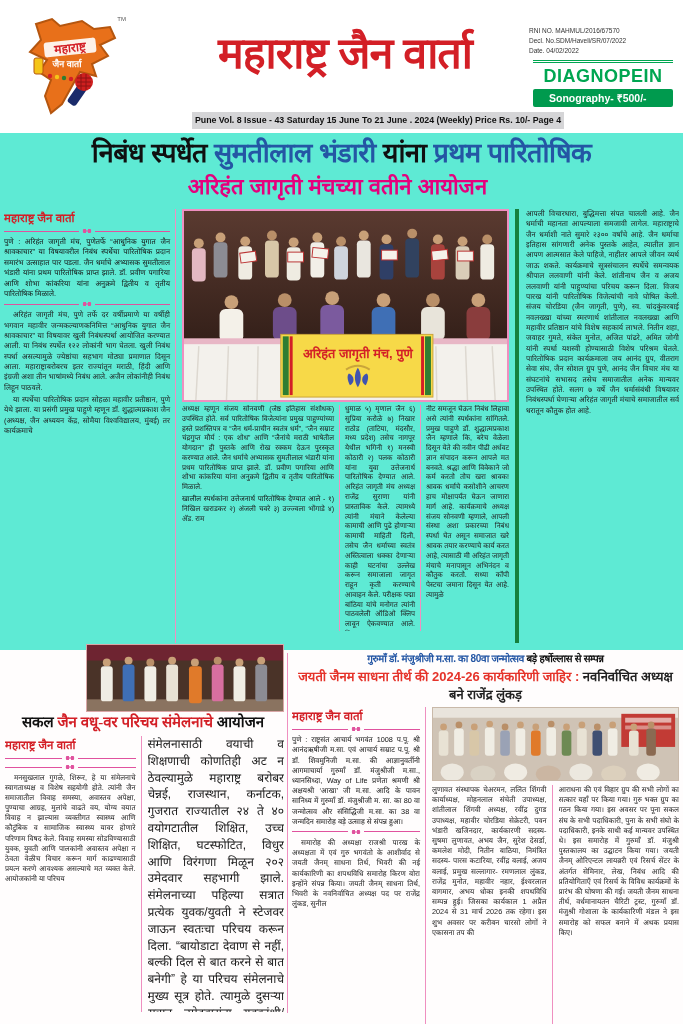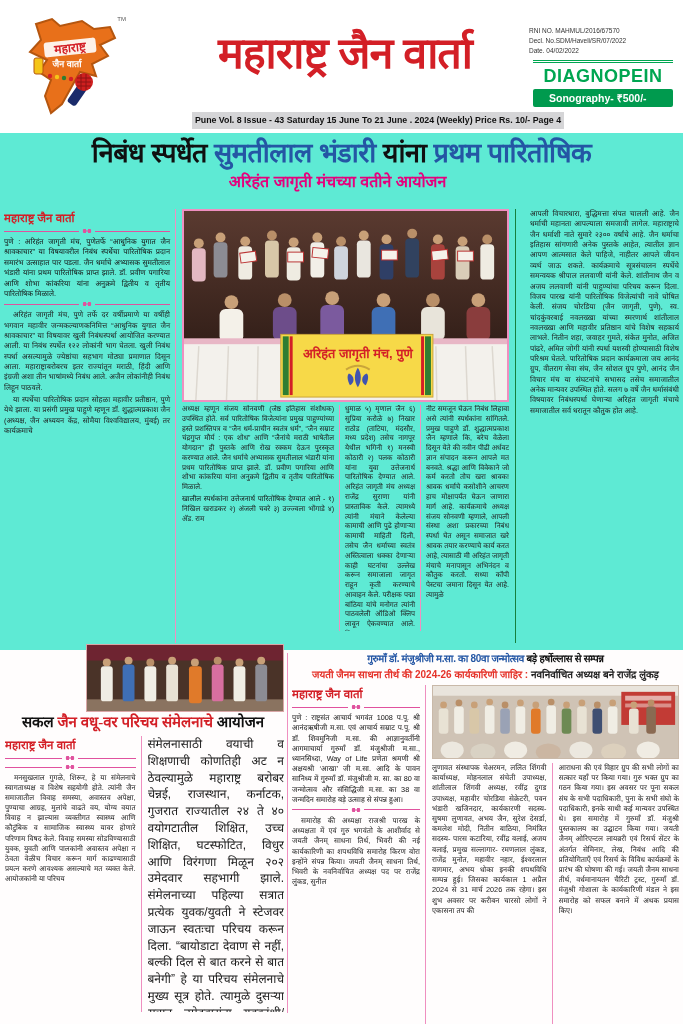--- a/index.html
+++ b/index.html
@@ -15,24 +15,24 @@
   .diagno{position:absolute;right:10px;top:60px;width:140px;border-top:3px double #00a651;padding-top:3px;}
   .diagno .brand{font-size:18px;font-weight:700;color:#00a651;letter-spacing:.5px;text-align:center;}
   .diagno .offer{margin-top:2px;background:#009a4e;color:#fff;font-size:10.5px;font-weight:700;
                  padding:2px 16px;border-radius:2px;}
   .infobar{position:absolute;left:192px;top:112px;width:372px;height:17px;background:#d5d5d7;
            font-size:8.8px;color:#111;text-align:center;line-height:17px;font-weight:600;}
   
   .main{position:absolute;top:133px;left:0;right:0;height:517px;background:#5eead4;}
   .h1{margin:5px 2px 0 2px;text-align:center;font-size:27px;font-weight:800;line-height:1.15;letter-spacing:-.5px;}
   .h1 .blk{color:#101010;} .h1 .blu{color:#2456a4;}
-  .h2{margin:1px 8px 0 0;text-align:center;font-size:16px;font-weight:800;color:#e5007d;}
+  .h2{margin:1px 8px 0 0;text-align:center;font-size:22px;font-weight:800;color:#e5007d;}
   .a1grid{position:absolute;left:4px;right:4px;top:76px;bottom:4px;display:grid;
           grid-template-columns:172px 327px 1fr;column-gap:6px;}
-  .rule-l{border-left:1px solid #15803d;padding-left:14px;}
+  .rule-l{border-left:4px solid #15803d;padding-left:7px;}
   .rule-r{border-right:1px solid #ef8fc0;padding-right:5px;}
   .news{font-size:7.4px;line-height:1.4;text-align:justify;overflow:hidden;}
   .news p{margin:0 0 2px 0;}
   .news p.ind{text-indent:9px;}
   .lede{font-weight:400;color:#111;}
   .srclabel{font-size:11.5px;font-weight:700;color:#d31f26;text-align:left;margin:1px 0 1px 0;}
   .sep{display:flex;align-items:center;margin:2px 0 3px 0;}
   .sep::before,.sep::after{content:"";flex:1;height:1px;background:#e0529e;}
   .sep .orn{width:12px;height:6px;margin:0 2px;
         background:radial-gradient(circle at 30% 50%, #e0529e 1.8px, rgba(0,0,0,0) 2.2px),
@@ -48,21 +48,21 @@
   .photo2{position:absolute;left:86px;top:644px;width:198px;height:68px;border:1px solid #d9a7a7;
           box-sizing:border-box;display:block;background:#4a3328;}
   .bl-head{position:absolute;left:0;top:714px;width:286px;margin:0;text-align:center;
            font-size:15px;font-weight:800;line-height:1.1;font-family:Liberation Serif, serif;}
   .bl-head .blk{color:#101010;} .bl-head .red{color:#d31f26;}
   .bl-body{position:absolute;left:5px;top:736px;width:279px;height:276px;display:grid;
            grid-template-columns:1fr 1fr;column-gap:6px;}
   .a3{position:absolute;left:292px;top:653px;width:387px;}
   .a3 .h{margin:0;text-align:center;font-size:10px;font-weight:800;line-height:1.2;letter-spacing:-.3px;}
   .a3 .h .blu{color:#2456a4;} .a3 .h .blk{color:#101010;}
-  .a3 .sh{margin:2px 0 0 0;text-align:center;font-size:10px;font-weight:700;}
+  .a3 .sh{margin:2px 0 0 0;text-align:center;font-size:13px;font-weight:700;}
   .a3 .sh .red{color:#e5332a;} .a3 .sh .blk{color:#222;}
   .a3-row{margin-top:4px;display:flex;gap:6px;}
   .a3-c1{width:128px;flex:none;border-right:1px solid #ef8fc0;padding-right:5px;height:355px;overflow:hidden;}
   .a3-right{flex:1;min-width:0;}
   .photo3{width:100%;height:74px;border:1px solid #c9b9a9;box-sizing:border-box;display:block;background:#cfc3b5;}
   .a3-cols{margin-top:4px;display:grid;grid-template-columns:1fr 1fr;column-gap:6px;height:268px;}
   .small-just{font-size:7.3px;line-height:1.4;text-align:justify;overflow:hidden;}
   .small-just p{margin:0 0 2px 0;}
 </style>
 </head>

